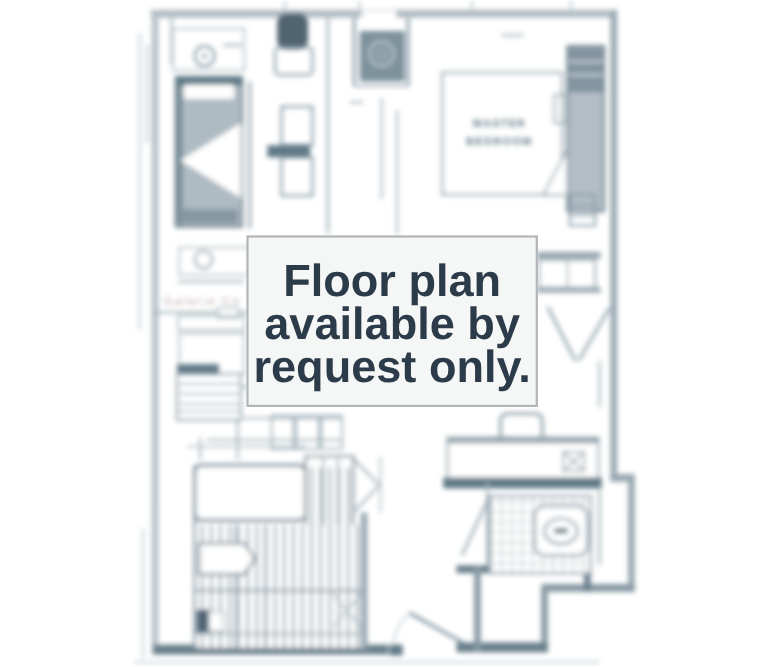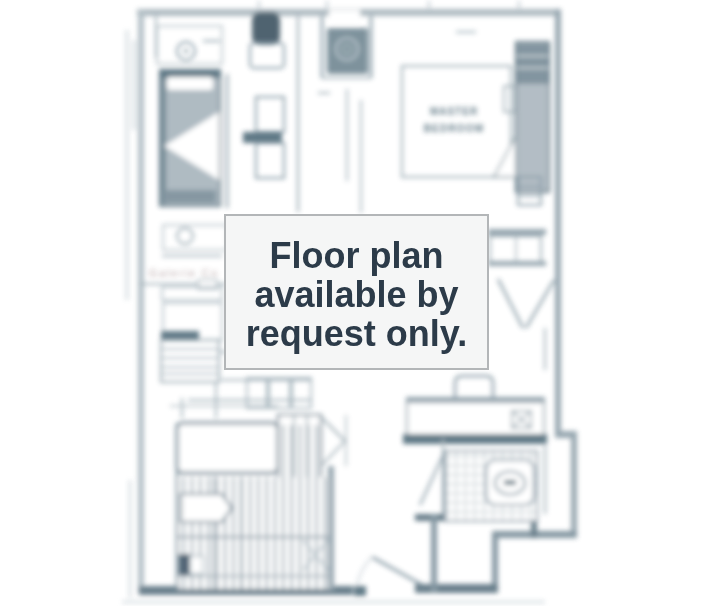--- a/index.html
+++ b/index.html
@@ -1,20 +1,20 @@
 <!DOCTYPE html>
 <html><head>
 <meta charset="utf-8">
 <style>
 html,body{margin:0;padding:0;background:#fff;}
 #stage{position:relative;width:712px;height:606px;overflow:hidden;background:#fff;
   font-family:"Liberation Sans",sans-serif;}
 #msg{position:absolute;left:224px;top:214px;width:265px;height:156px;
   box-sizing:border-box;background:#f5f6f6;border:2px solid #b3b6b8;}
-#msg .t{margin-top:20px;font-weight:bold;font-size:36px;line-height:39px;
+#msg .t{margin-top:20px;font-weight:bold;font-size:41px;line-height:39px;
   color:#2c3b49;text-align:center;}
 </style>
 </head>
 <body>
 <div id="stage">
 <svg width="712" height="606" viewBox="0 0 712 606">
 <defs>
 <filter id="b" x="-3%" y="-3%" width="106%" height="106%">
   <feGaussianBlur stdDeviation="2.4"></feGaussianBlur>
 </filter>

